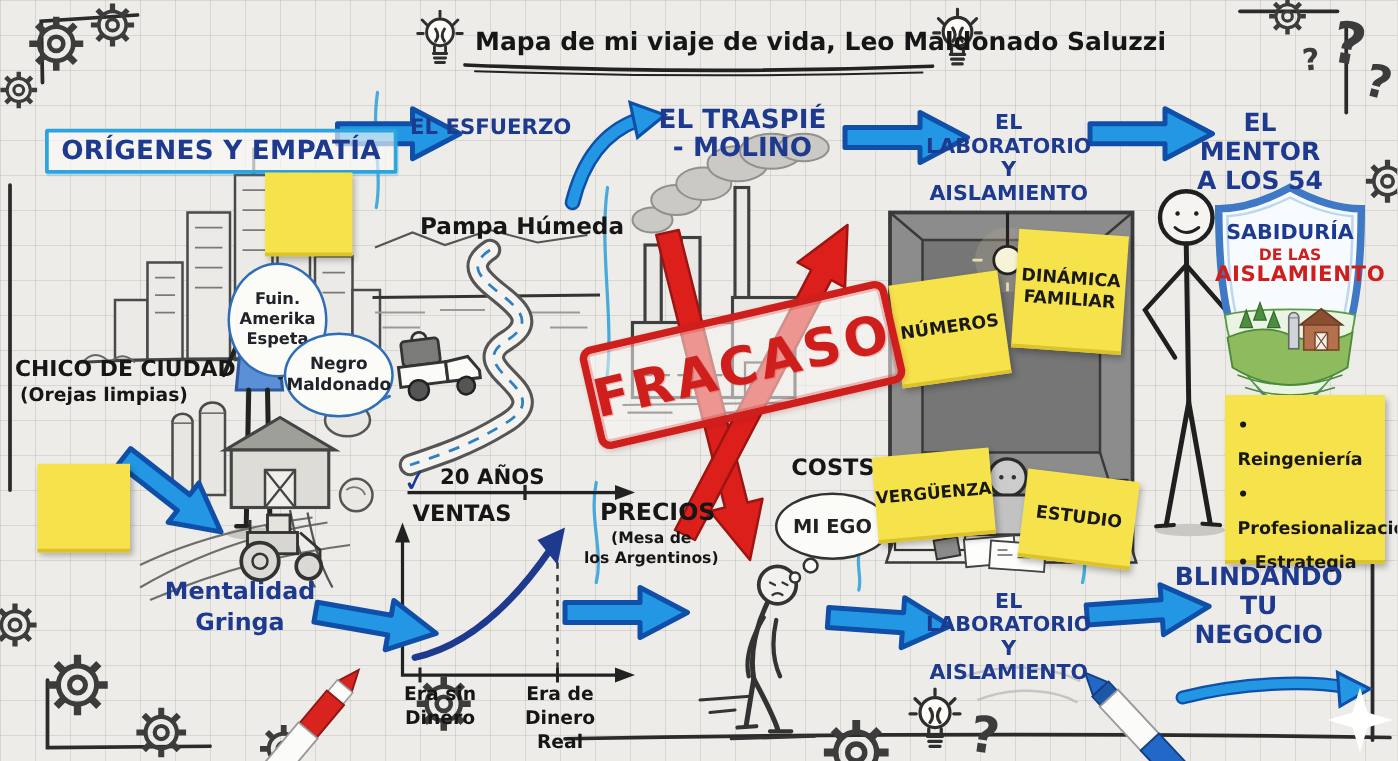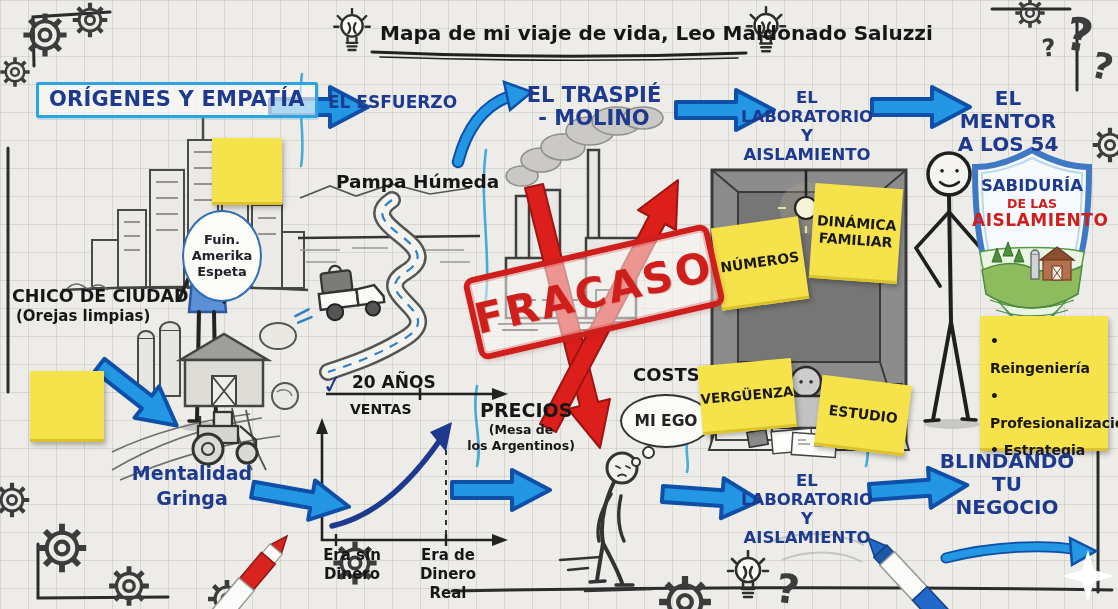--- a/index.html
+++ b/index.html
@@ -14,20 +14,21 @@
   }
   .art{position:absolute;left:0;top:0;z-index:1;}
   .t{position:absolute;z-index:2;white-space:nowrap;}
   .navy{color:#1d3a8f;font-weight:800;}
   .ink{color:#161616;font-weight:700;}
   .center{text-align:center;white-space:normal;}
   .box-stage{
     border:3.5px solid #2ba4e0;border-radius:2px;background:rgba(251,251,248,.65);
     padding:2px 10px 4px 10px;font-size:21px;letter-spacing:.2px;
     box-shadow:1px 2px 0 rgba(43,164,224,.25);
+    margin-top:21px;
   }
   .note{
     position:absolute;z-index:2;background:#f6e24b;
     box-shadow:2px 3px 5px rgba(0,0,0,.28);
     border-bottom:3px solid #dcc32e;
   }
   .note-txt{
     width:100%;height:100%;display:flex;align-items:center;justify-content:center;
     flex-direction:column;font-weight:700;color:#191919;text-align:center;line-height:1.2;
   }
@@ -363,30 +364,34 @@
     <div>A LOS 54</div>
   </div>
 
   <div class="t ink" style="left:12px;top:286px;font-size:17.5px;font-weight:800;">CHICO DE CIUDAD</div>
   <div class="t ink" style="left:16px;top:307px;font-size:15px;font-weight:600;">(Orejas limpias)</div>
   <div class="bubble" style="left:182px;top:210px;width:76px;height:88px;font-size:13px;">
     <span>Fuin.</span>
     <span>Amerika</span>
     <span>Espeta</span>
   </div>
+  <div class="bubble" style="left:227px;top:266px;width:84px;height:64px;font-size:13.5px;">
+    <span>Negro</span>
+    <span>Maldonado</span>
+  </div>
   <div class="note" style="left:212px;top:138px;width:70px;height:64px;"></div>
   <div class="note" style="left:30px;top:371px;width:74px;height:68px;"></div>
   <div class="t navy center" style="left:104px;top:461px;width:176px;font-size:19px;line-height:1.3;">
     <div>Mentalidad Gringa</div>
   </div>
 
   <div class="t ink" style="left:336px;top:171px;font-size:18.5px;">Pampa Húmeda</div>
   <span class="t" style="left:322px;top:370px;font-size:25px;font-weight:900;color:#1d3a8f;transform:rotate(-10deg);">✓</span>
   <div class="t ink" style="left:352px;top:372px;font-size:17px;font-weight:800;">20 AÑOS</div>
-  <div class="t ink" style="left:350px;top:401px;font-size:14px;font-weight:800;">VENTAS</div>
+  <div class="t ink" style="left:330px;top:401px;font-size:18px;font-weight:800;">VENTAS</div>
   <div class="t ink center" style="left:314px;top:546px;width:76px;font-size:15px;line-height:1.25;">
     <div>Era sin</div>
     <div>Dinero</div>
   </div>
   <div class="t ink center" style="left:394px;top:546px;width:108px;font-size:15px;line-height:1.25;">
     <div>Era de Dinero</div>
     <div>Real</div>
   </div>
 
   <div class="stamp">FRACASO</div>

